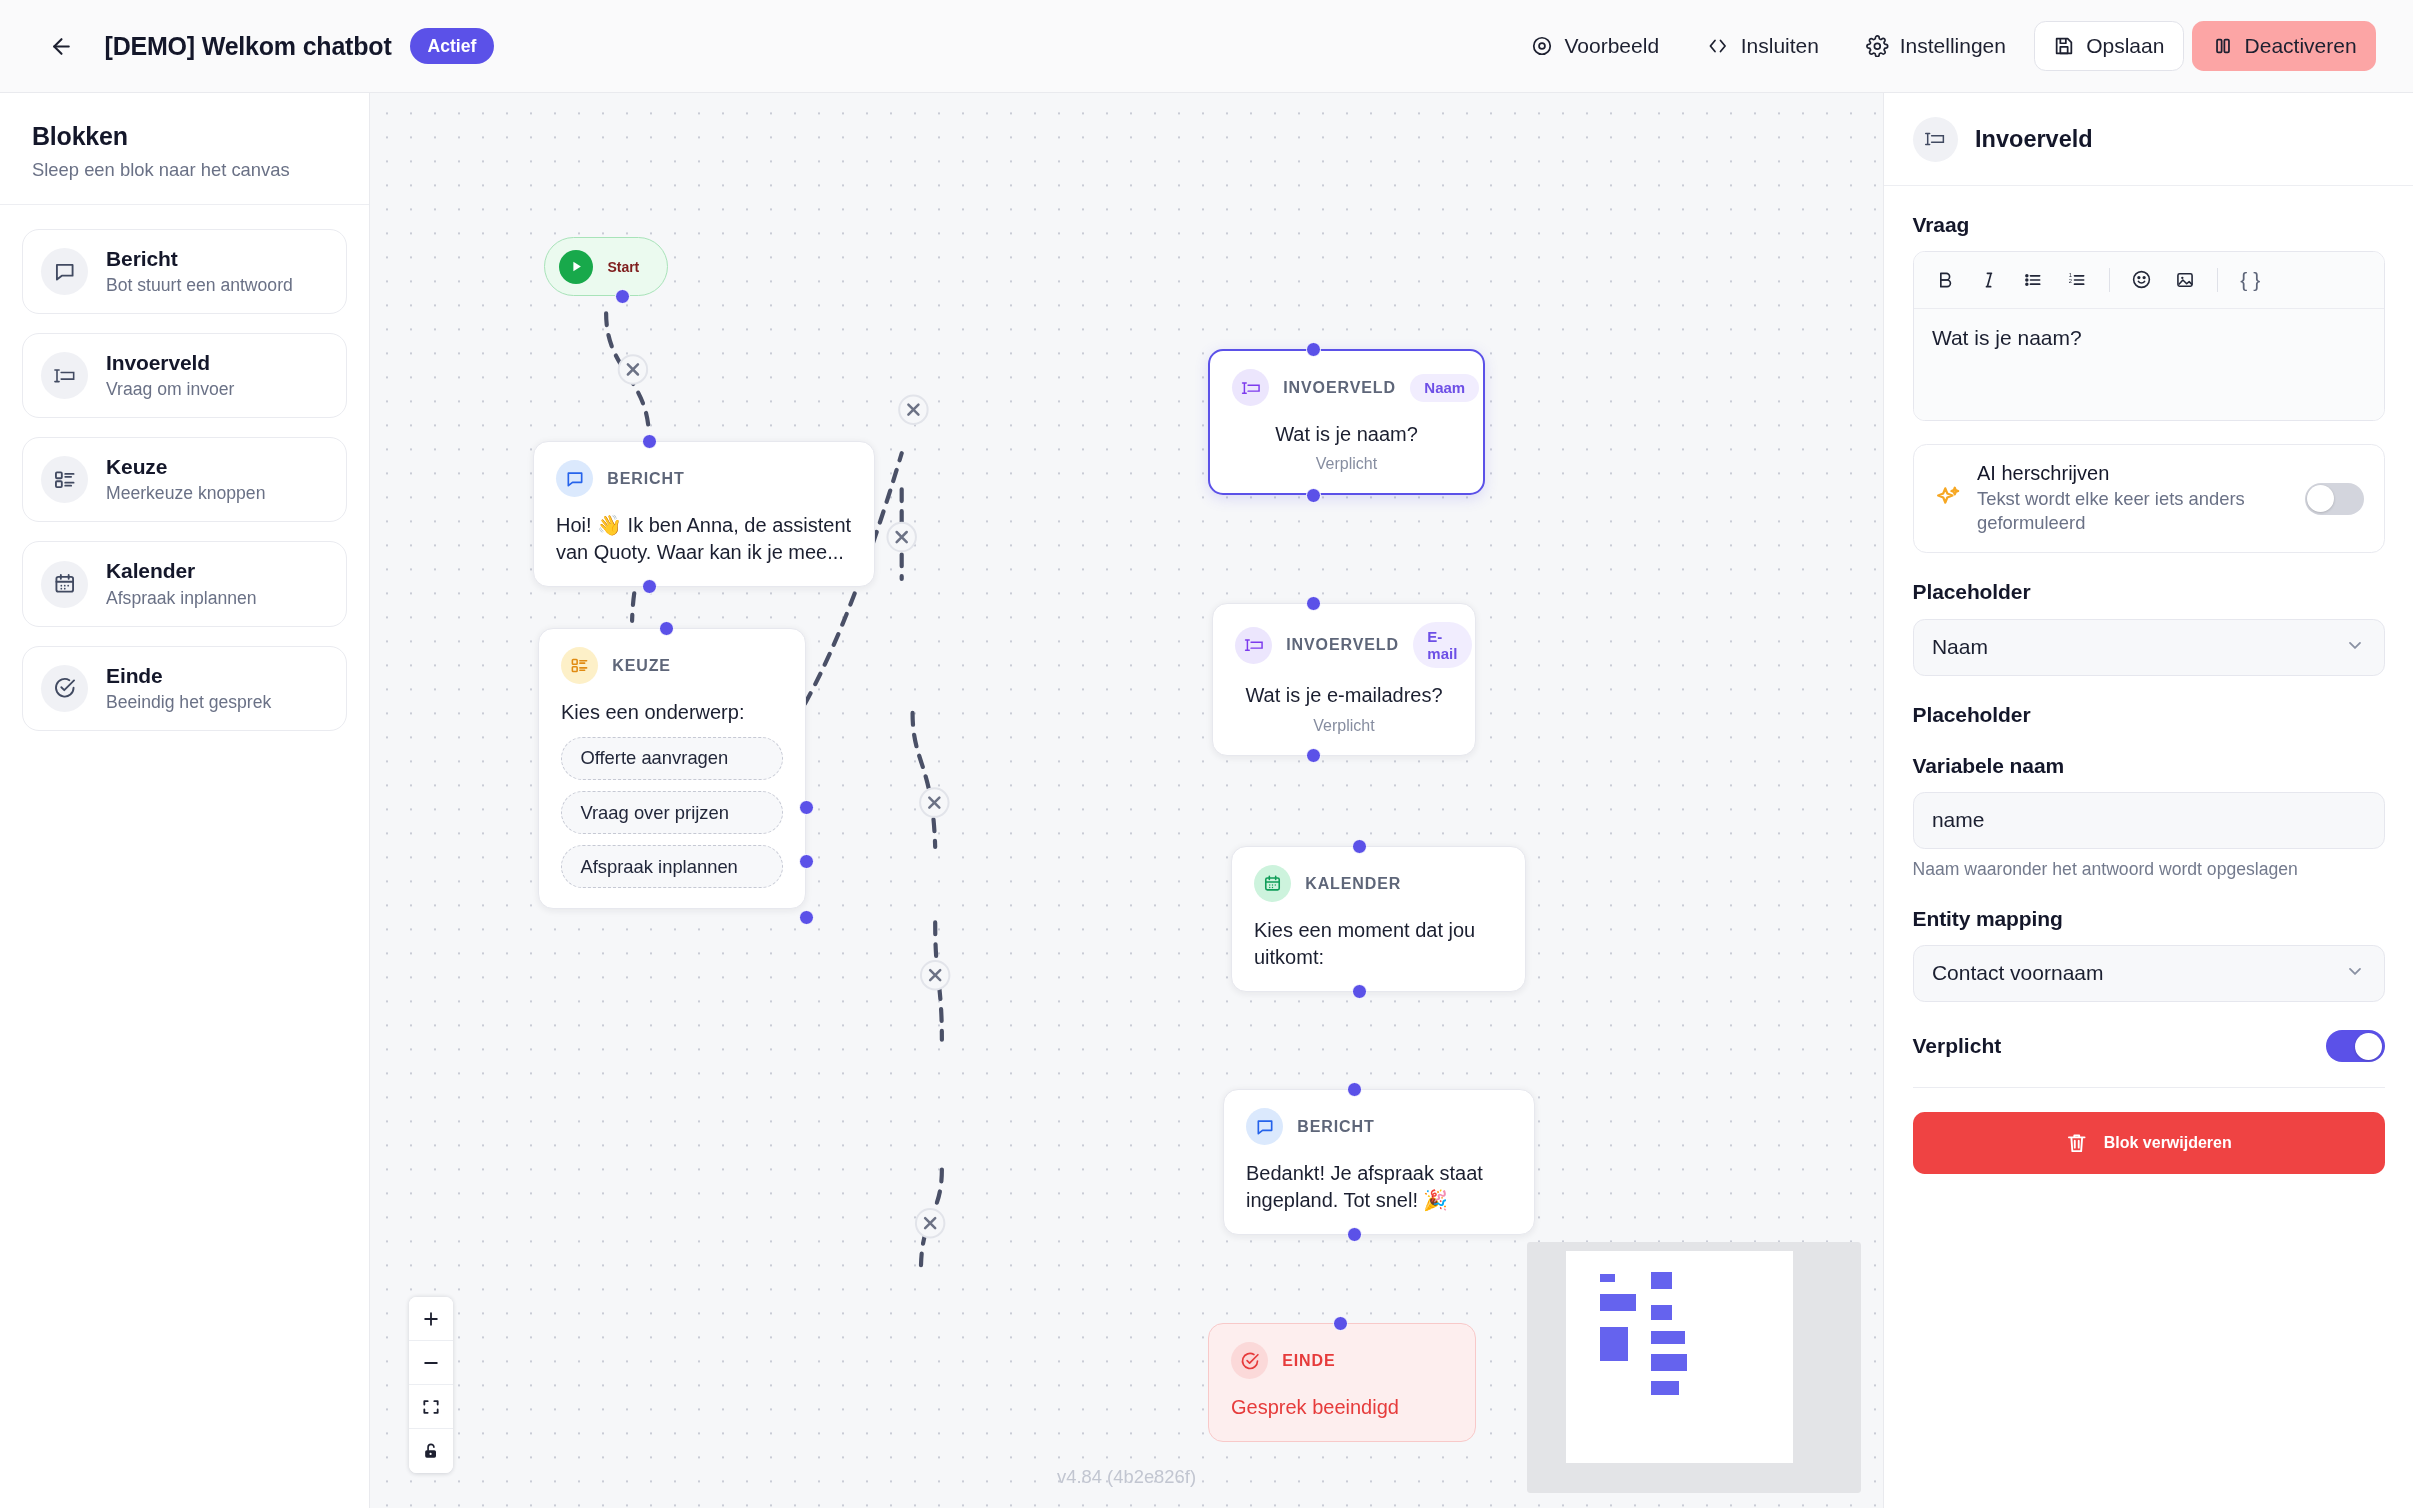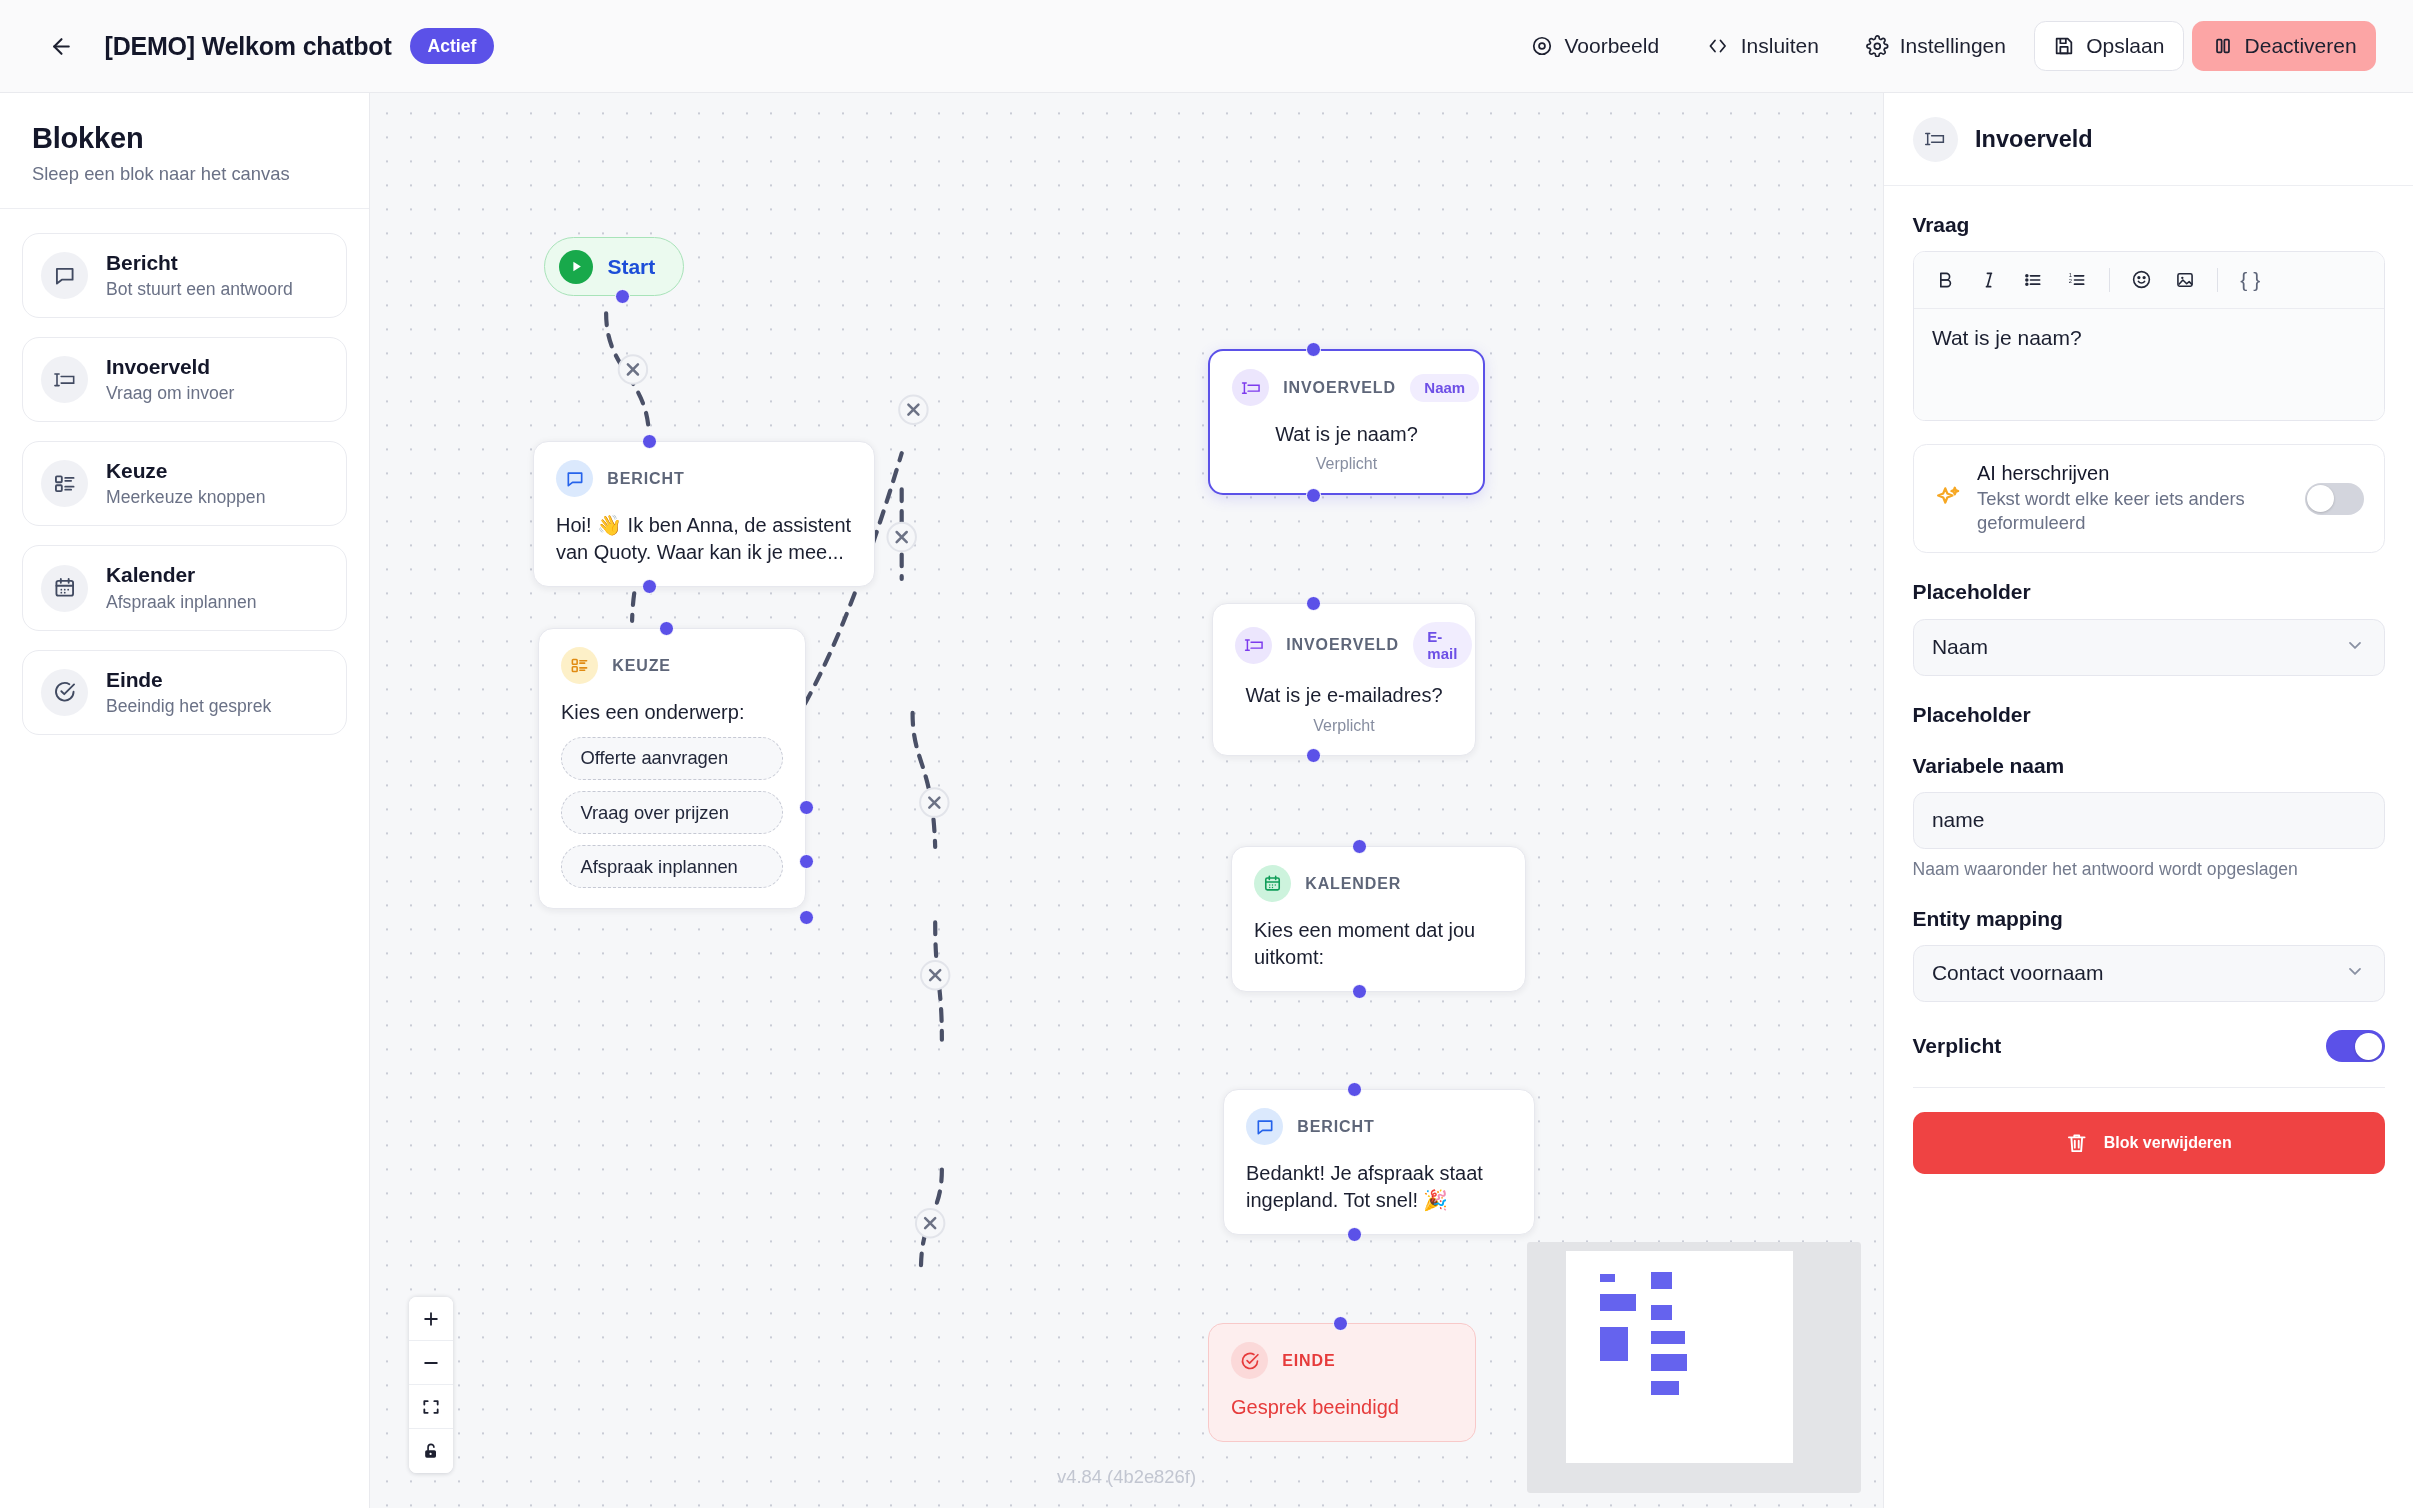--- a/index.html
+++ b/index.html
@@ -56,21 +56,21 @@
   .main { flex: 1 1 auto; display: flex; min-height: 0; }
 
   
   .sidebar {
     width: 370px; flex: 0 0 370px;
     background: #ffffff;
     border-right: 0.8px solid #e9eaee;
     display: flex; flex-direction: column;
   }
   .sidebar-head { padding: 28.5px 30px 23.5px 32px; border-bottom: 0.8px solid #edeef2; }
-  .sidebar-title { font-size: 29px; font-weight: 700; color: #14172a; letter-spacing: -0.2px; }
+  .sidebar-title { font-size: 25px; font-weight: 700; color: #14172a; letter-spacing: -0.2px; }
   .sidebar-sub { font-size: 18.4px; color: #6a7186; margin-top: 8.4px; }
   .sidebar-list { padding: 23.5px 22px; display: flex; flex-direction: column; gap: 19px; }
   .block-card {
     border: 0.8px solid #eaebf0; border-radius: 17px;
     background: #fff; padding: 17px 18.4px;
     display: flex; align-items: center; gap: 17.6px; cursor: grab;
   }
   .block-ico {
     width: 47px; height: 47px; border-radius: 50%;
     background: #f0f1f5; color: #414a61;
@@ -117,21 +117,21 @@
 
   
   .start-node {
     background: #ebfaef; border: 0.8px solid #a8e3b9; border-radius: 837px;
     padding: 11.7px 28px 11.7px 14.2px; display: flex; align-items: center; gap: 14.2px;
   }
   .start-dot {
     width: 34px; height: 34px; border-radius: 50%; background: #18a94b;
     display: flex; align-items: center; justify-content: center;
   }
-  .start-label { font-size: 21px; font-weight: 700; color: #1d4ed8; }
+  .start-label { font-size: 14px; font-weight: 700; color: #7f1d1d; }
 
   
   .choice-opt {
     border: 1.3px dashed #c6c9d4; border-radius: 837px;
     background: #f7f8fa; padding: 9.2px 18.4px;
     font-size: 18.4px; color: #22273a; margin-top: 11.7px; position: relative;
   }
 
   
   .node-card.selected { border: 2.5px solid #5b51e8; box-shadow: 0 3.4px 13.4px rgba(91,81,232,.17); }

